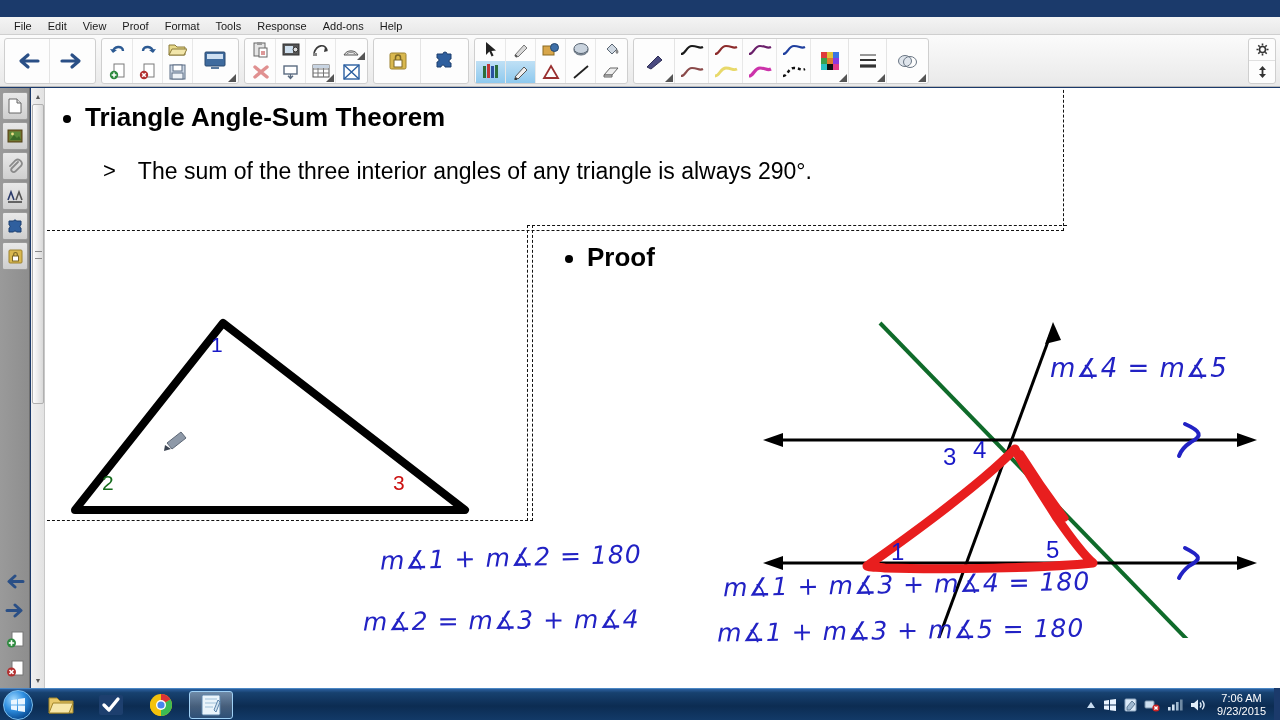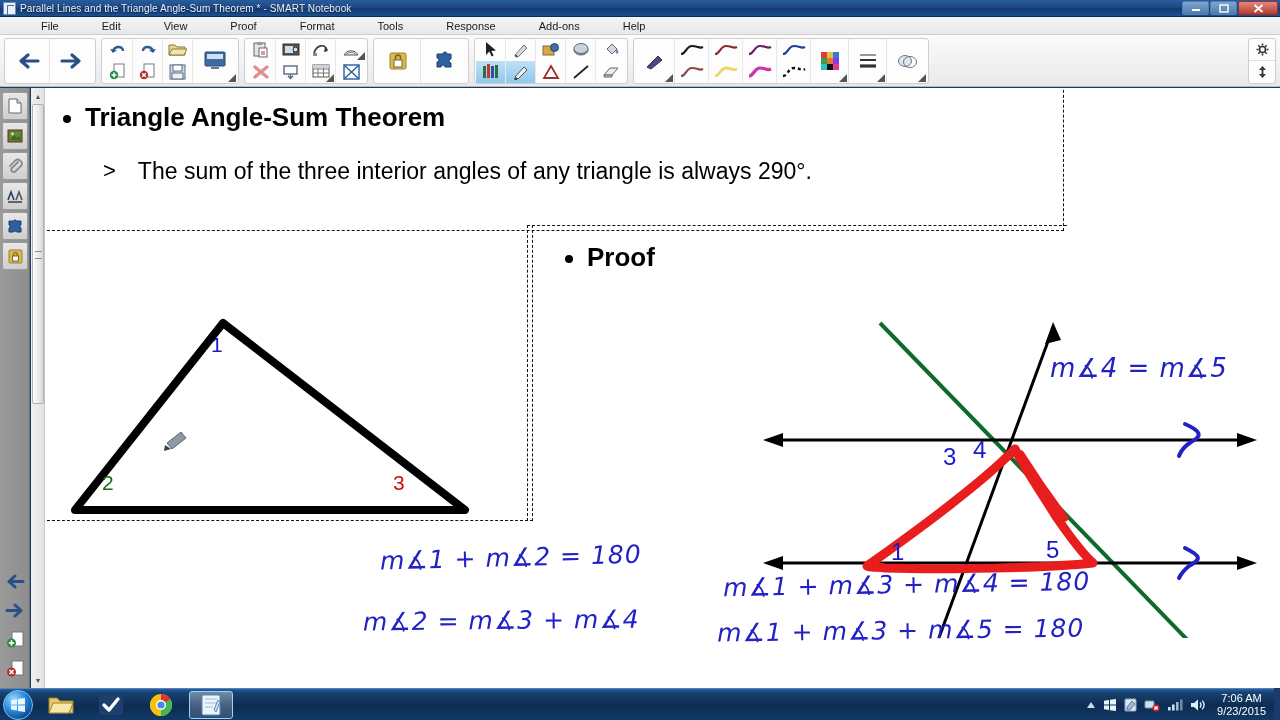--- a/index.html
+++ b/index.html
@@ -39,21 +39,21 @@
   }
   .winbtn.close { width:40px; background:linear-gradient(to bottom,#e08a80,#b53b2c); border-color:#9c3navy; border-color:#9c3426; }
 
   
   .menubar {
     position:absolute; left:0; top:17px; width:1280px; height:18px;
     background:linear-gradient(to bottom,#f4f4f4,#e8e8e8);
     border-bottom:1px solid #cfcfcf; display:flex; align-items:center;
     padding-left:6px;
   }
-  .menu-item { font-size:11px; color:#1a1a1a; padding:2px 8px; cursor:default;margin-left:27px; }
+  .menu-item { font-size:11px; color:#1a1a1a; padding:2px 8px; cursor:default; }
 
   
   .toolbar {
     position:absolute; left:0; top:35px; width:1280px; height:52px;
     background:linear-gradient(to bottom,#fbfbfb,#e9e9e9);
     border-bottom:1px solid #b9b9b9;
     display:flex; align-items:center; padding:0 4px;
   }
   .tgroup {
     display:flex; align-items:center; height:46px;
@@ -156,41 +156,20 @@
   }
   .tray { margin-left:auto; display:flex; align-items:center; padding-right:8px; gap:7px; }
   .tray-ico { color:#dbe9f7; font-size:12px; display:flex; align-items:center; }
   .clock { color:#fff; font-size:11px; text-align:center; line-height:13px; padding-left:4px; }
 </style>
 </head>
 <body>
 
 <div id="app">
 
-  <div class="titlebar">
-    <div class="title-ico"></div>
-    <div class="title-text">Parallel Lines and the Triangle Angle-Sum Theorem * - SMART Notebook</div>
-    <div class="winbtns">
-      <div class="winbtn">
-        <svg width="10" height="8" viewBox="0 0 10 8">
-            <rect x="1" y="5" width="8" height="2" fill="#fff"></rect>
-          </svg>
-      </div>
-      <div class="winbtn">
-        <svg width="10" height="9" viewBox="0 0 10 9">
-            <rect x="1" y="1" width="8" height="7" fill="none" stroke="#fff" stroke-width="1.4"></rect>
-          </svg>
-      </div>
-      <div class="winbtn close">
-        <svg width="11" height="9" viewBox="0 0 11 9">
-            <path d="M1.5 1 L9.5 8 M9.5 1 L1.5 8" stroke="#fff" stroke-width="1.8" fill="none"></path>
-          </svg>
-      </div>
-    </div>
-  </div>
 
   <div class="menubar">
     <div class="menu-item">File</div>
     <div class="menu-item">Edit</div>
     <div class="menu-item">View</div>
     <div class="menu-item">Proof</div>
     <div class="menu-item">Format</div>
     <div class="menu-item">Tools</div>
     <div class="menu-item">Response</div>
     <div class="menu-item">Add-ons</div>

